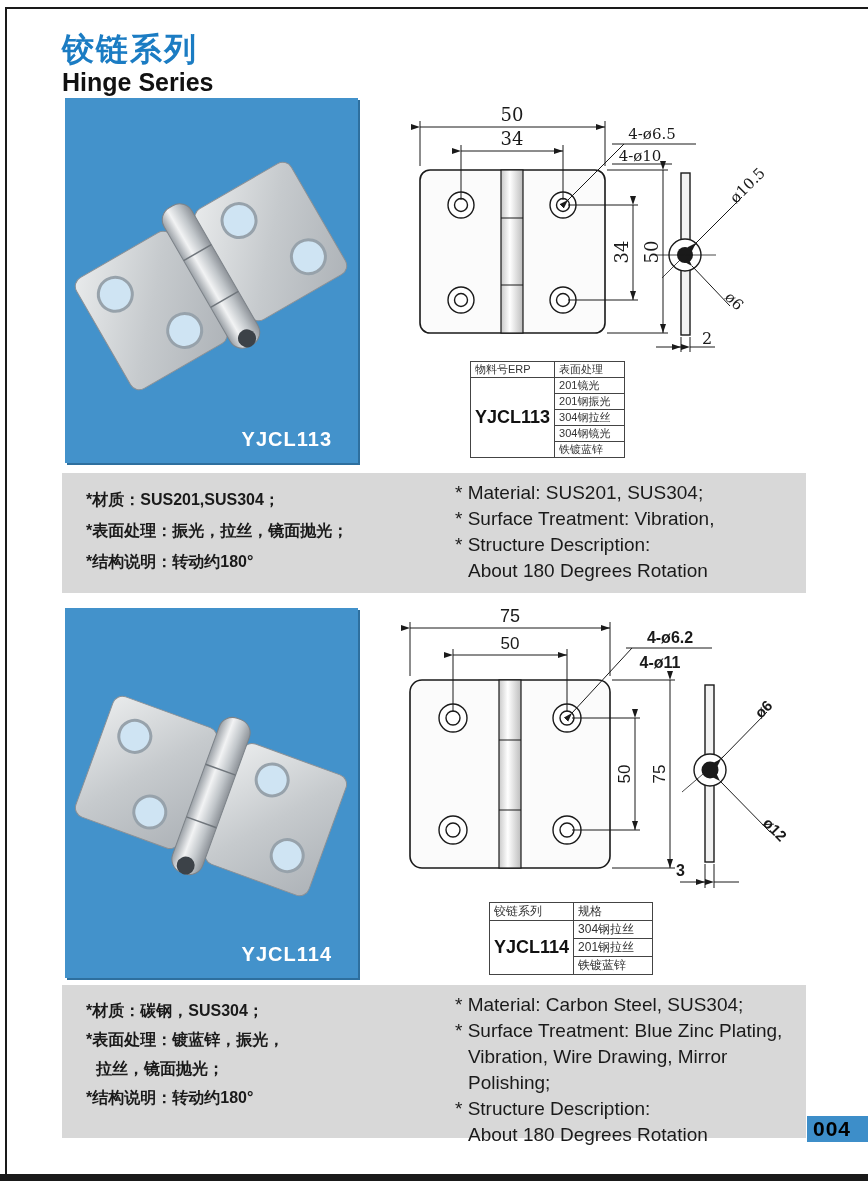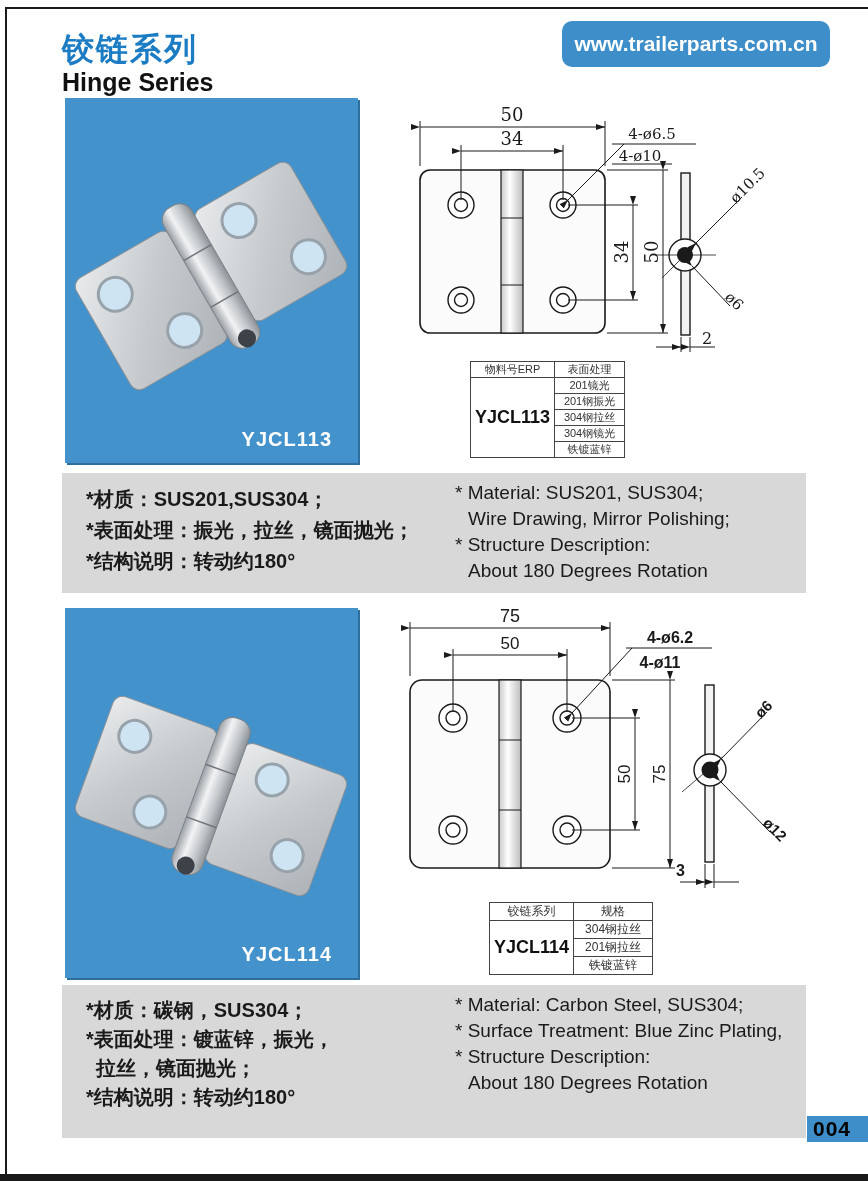--- a/index.html
+++ b/index.html
@@ -21,51 +21,50 @@
   .photo-label { position:absolute; right:26px; bottom:12px; color:#fff; font-size:20px; font-weight:bold; letter-spacing:1px; }
 
   .drawing { position:absolute; }
   .d1 { left:400px; top:100px; }
   .d2 { left:390px; top:600px; }
   .drawing svg text { fill:#1a1a1a; }
   .d1 svg text { font-family:"DejaVu Serif", serif; }
   .d2 svg text { font-family:"Liberation Sans", sans-serif; }
 
   table.spec { position:absolute; border-collapse:collapse; font-size:11px; color:#333; }
-  table.spec td { border:1px solid #444; text-align:center; vertical-align:middle; padding:0 4px; }
+  table.spec td { border:1px solid #444; vertical-align:middle; padding:0 4px; }
   table.spec .model { font-size:18px; font-weight:bold; color:#111; font-family:"Liberation Sans", sans-serif; }
   .t1 { left:470px; top:361px; }
   .t1 td { height:15px; }
   .t1 .c1 { width:76px; } .t1 .c2 { width:70px; }
   .t2 { left:489px; top:902px; }
   .t2 td { height:18px; font-size:12px; }
   .t2 .c1 { width:77px; } .t2 .c2 { width:79px; }
 
   .gray-block { position:absolute; left:62px; width:744px; background:#d8d8d8; }
   .gb1 { top:473px; height:120px; }
   .gb2 { top:985px; height:153px; }
-  .cn-specs { position:absolute; left:24px; top:11px; font-size:20px; font-weight:bold; color:#1a1a1a; line-height:31px; }
+  .cn-specs { position:absolute; left:24px; top:11px; font-size:16px; font-weight:bold; color:#1a1a1a; line-height:31px; }
   .cn-specs .indent { padding-left:10px; }
   .en-specs { position:absolute; left:393px; top:7px; font-size:19px; color:#1a1a1a; line-height:26px; }
   .en-specs .indent { padding-left:13px; }
 
   .page-num { position:absolute; left:807px; top:1116px; width:61px; height:26px; background:#3d8ec9;
     color:#000000; font-size:21px; font-weight:bold; display:flex; align-items:center; justify-content:flex-start; padding-left:6px; letter-spacing:1px; }
 </style>
 </head>
 <body>
 
 <div class="page">
   <div class="border-top"></div>
   <div class="border-left"></div>
   <div class="border-bottom"></div>
 
   <div class="title-cn">铰链系列</div>
   <div class="title-en">Hinge Series</div>
-  <div class="site-badge">www.trailerparts.com.cn</div>
 
   <div class="photo photo1">
     <svg width="293" height="365" viewBox="0 0 293 365">
       <defs>
         <linearGradient id="pl1" x1="0" y1="0" x2="1" y2="1">
           <stop offset="0" stop-color="#e9ebec"></stop>
             <stop offset="0.5" stop-color="#c6cacd"></stop>
             <stop offset="1" stop-color="#aeb3b8"></stop>
         </linearGradient>
         <linearGradient id="br1" x1="0" y1="0" x2="1" y2="0">
@@ -200,21 +199,21 @@
     </table>
 
   <div class="gray-block gb1">
     <div class="cn-specs">
       <div>*材质：SUS201,SUS304；</div>
       <div>*表面处理：振光，拉丝，镜面抛光；</div>
       <div>*结构说明：转动约180°</div>
     </div>
     <div class="en-specs">
       <div>* Material: SUS201, SUS304;</div>
-      <div class="indent">Wire Drawing, Mirror Polishing;</div>
+      <div>* Surface Treatment: Vibration,</div>
       <div>* Structure Description:</div>
       <div class="indent">About 180 Degrees Rotation</div>
     </div>
   </div>
 
   <div class="photo photo2">
     <svg width="293" height="370" viewBox="0 0 293 370">
       <g transform="translate(146,188) rotate(20)">
         <rect x="-124" y="-64" width="110" height="128" rx="10" fill="url(#pl1)" stroke="#8a9096" stroke-width="1"></rect>
         <rect x="14" y="-64" width="110" height="128" rx="10" fill="url(#pl1)" stroke="#8a9096" stroke-width="1"></rect>
@@ -324,19 +323,20 @@
   <div class="gray-block gb2">
     <div class="cn-specs" style="line-height:29px;">
       <div>*材质：碳钢，SUS304；</div>
       <div>*表面处理：镀蓝锌，振光，</div>
       <div class="indent">拉丝，镜面抛光；</div>
       <div>*结构说明：转动约180°</div>
     </div>
     <div class="en-specs">
       <div>* Material: Carbon Steel, SUS304;</div>
       <div>* Surface Treatment: Blue Zinc Plating,</div>
+      <div class="indent">Vibration, Wire Drawing, Mirror Polishing;</div>
       <div>* Structure Description:</div>
       <div class="indent">About 180 Degrees Rotation</div>
     </div>
   </div>
 
   <div class="page-num">004</div>
 </div>
 
 </body></html>

